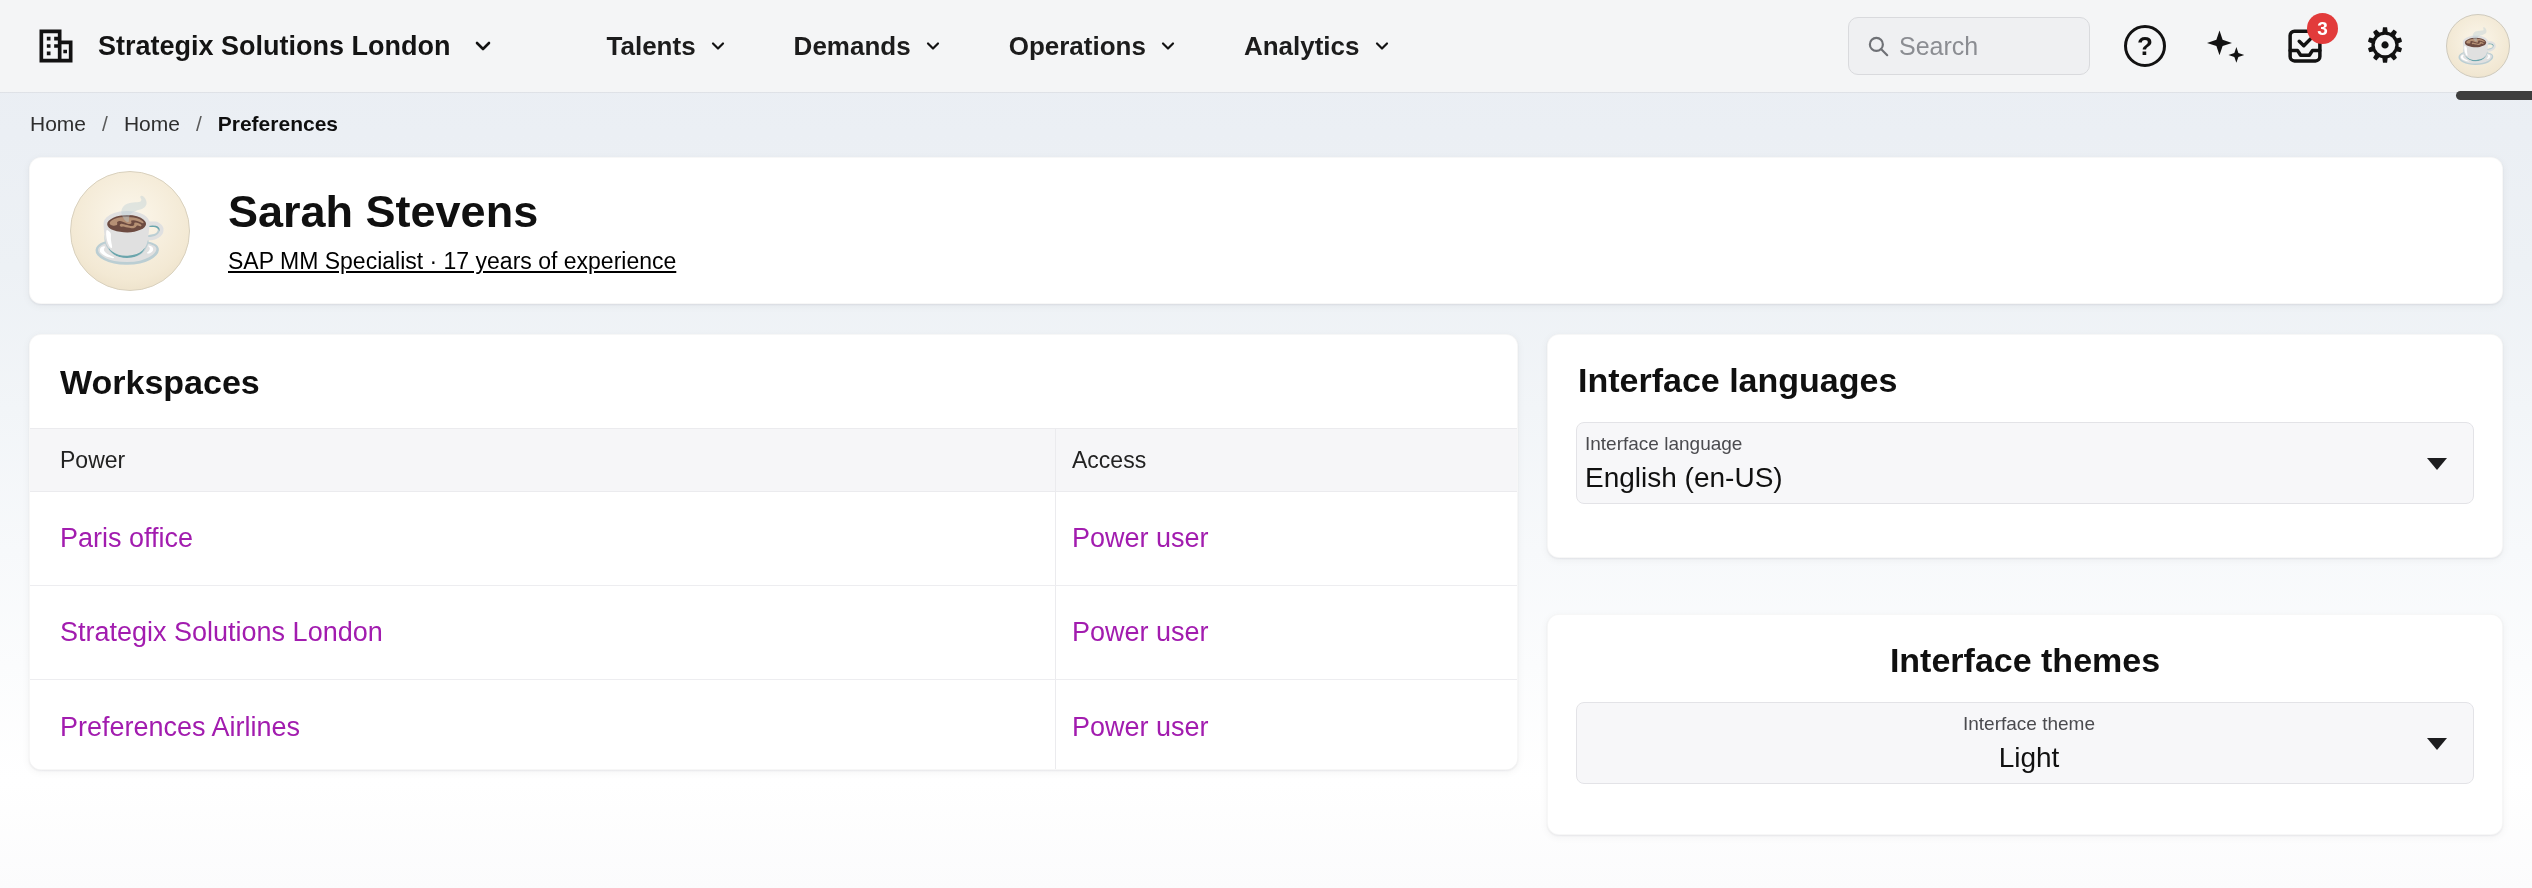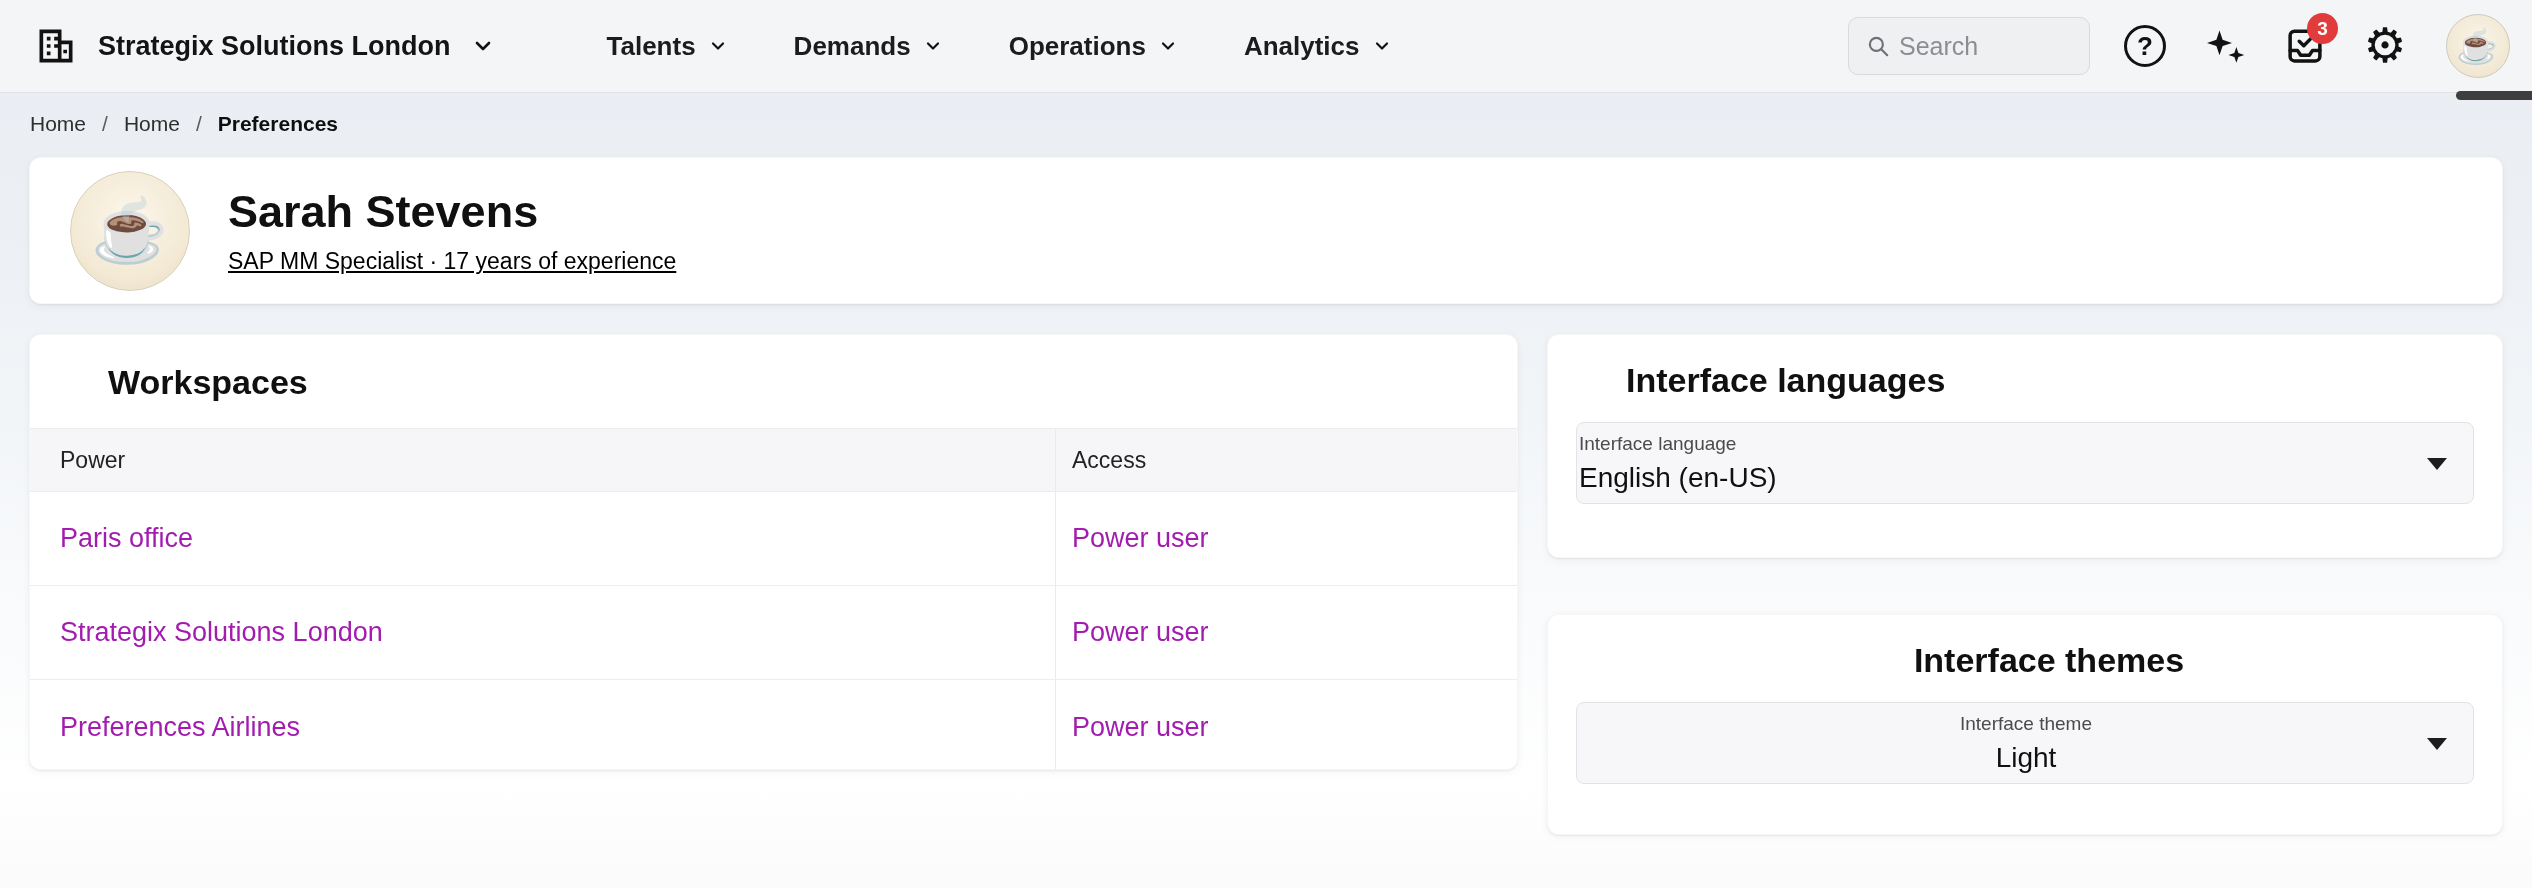--- a/index.html
+++ b/index.html
@@ -90,21 +90,21 @@
   .avatar-lg {
     width: 120px; height: 120px; border-radius: 50%;
     background: radial-gradient(circle at 50% 40%, #fcf7ec 0%, #f3e9d4 65%, #e6d9bf 100%);
     border: 1px solid #d8d0bd;
     display: flex; align-items: center; justify-content: center;
     font-size: 62px; color: #6e4e36; flex: 0 0 auto;
   }
   .profile-name { font-size: 45px; font-weight: 700; color: #101010; margin-bottom: 10px; }
   .profile-sub { font-size: 23px; color: #000000; text-decoration: underline; }
 
-  .card-title { font-size: 34px; font-weight: 700; color: #101010; margin-left: 48px; }
+  .card-title { font-size: 34px; font-weight: 700; color: #101010; }
 
   
   .workspaces-card { left: 29px; top: 334px; width: 1489px; height: 436px; }
   .workspaces-card .card-title { padding: 28px 30px 26px 30px; }
   .ws-table { width: 100%; }
   .ws-row { display: flex; align-items: stretch; }
   .ws-head { height: 64px; background: #f6f6f8; border-top: 1px solid #ebebee; border-bottom: 1px solid #ebebee; }
   .ws-body-row { height: 94px; border-bottom: 1px solid #ededf0; background: #fff; }
   .ws-body-row:last-child { border-bottom: none; }
   .cell { display: flex; align-items: center; }
@@ -114,21 +114,21 @@
   .ws-body-row .cell { font-size: 27px; color: #a21caf; }
 
   
   .lang-card   { left: 1547px; top: 334px; width: 956px; height: 224px; }
   .theme-card  { left: 1547px; top: 614px; width: 956px; height: 221px; text-align: center; }
   .lang-card .card-title, .theme-card .card-title { padding: 26px 30px 22px 30px; }
   .select-field {
     margin: 0 28px; height: 82px; position: relative;
     background: #f7f7f9; border: 1px solid #e3e3e7; border-radius: 8px;
     display: flex; flex-direction: column; justify-content: center; gap: 7px;
-    padding-left: 2px; cursor: pointer;
+    padding-left: 8px; cursor: pointer;
   }
   .select-label { font-size: 19px; color: #4b4b4f; }
   .select-value { font-size: 28px; color: #101010; }
   .select-caret {
     position: absolute; right: 26px; top: 50%; margin-top: -5px;
     width: 0; height: 0;
     border-left: 10px solid transparent; border-right: 10px solid transparent;
     border-top: 12px solid #1d1d1f;
   }
 

